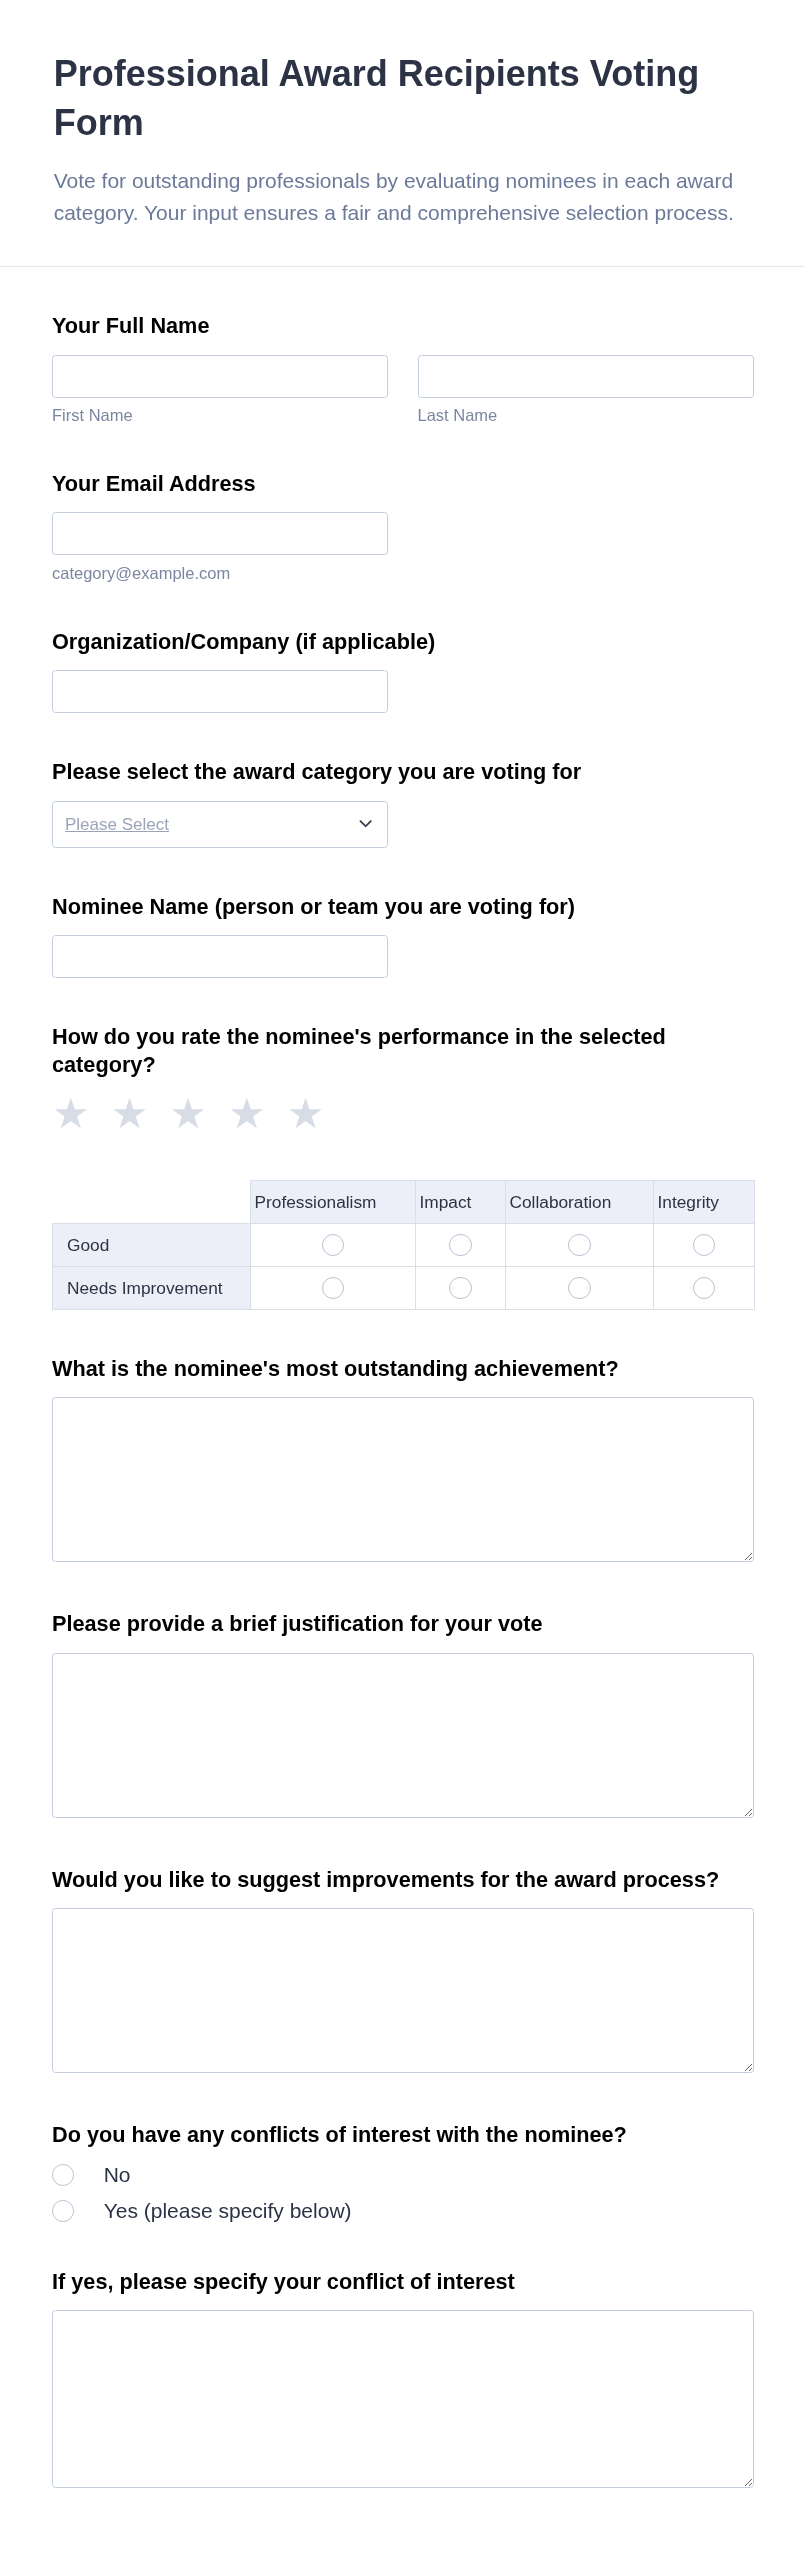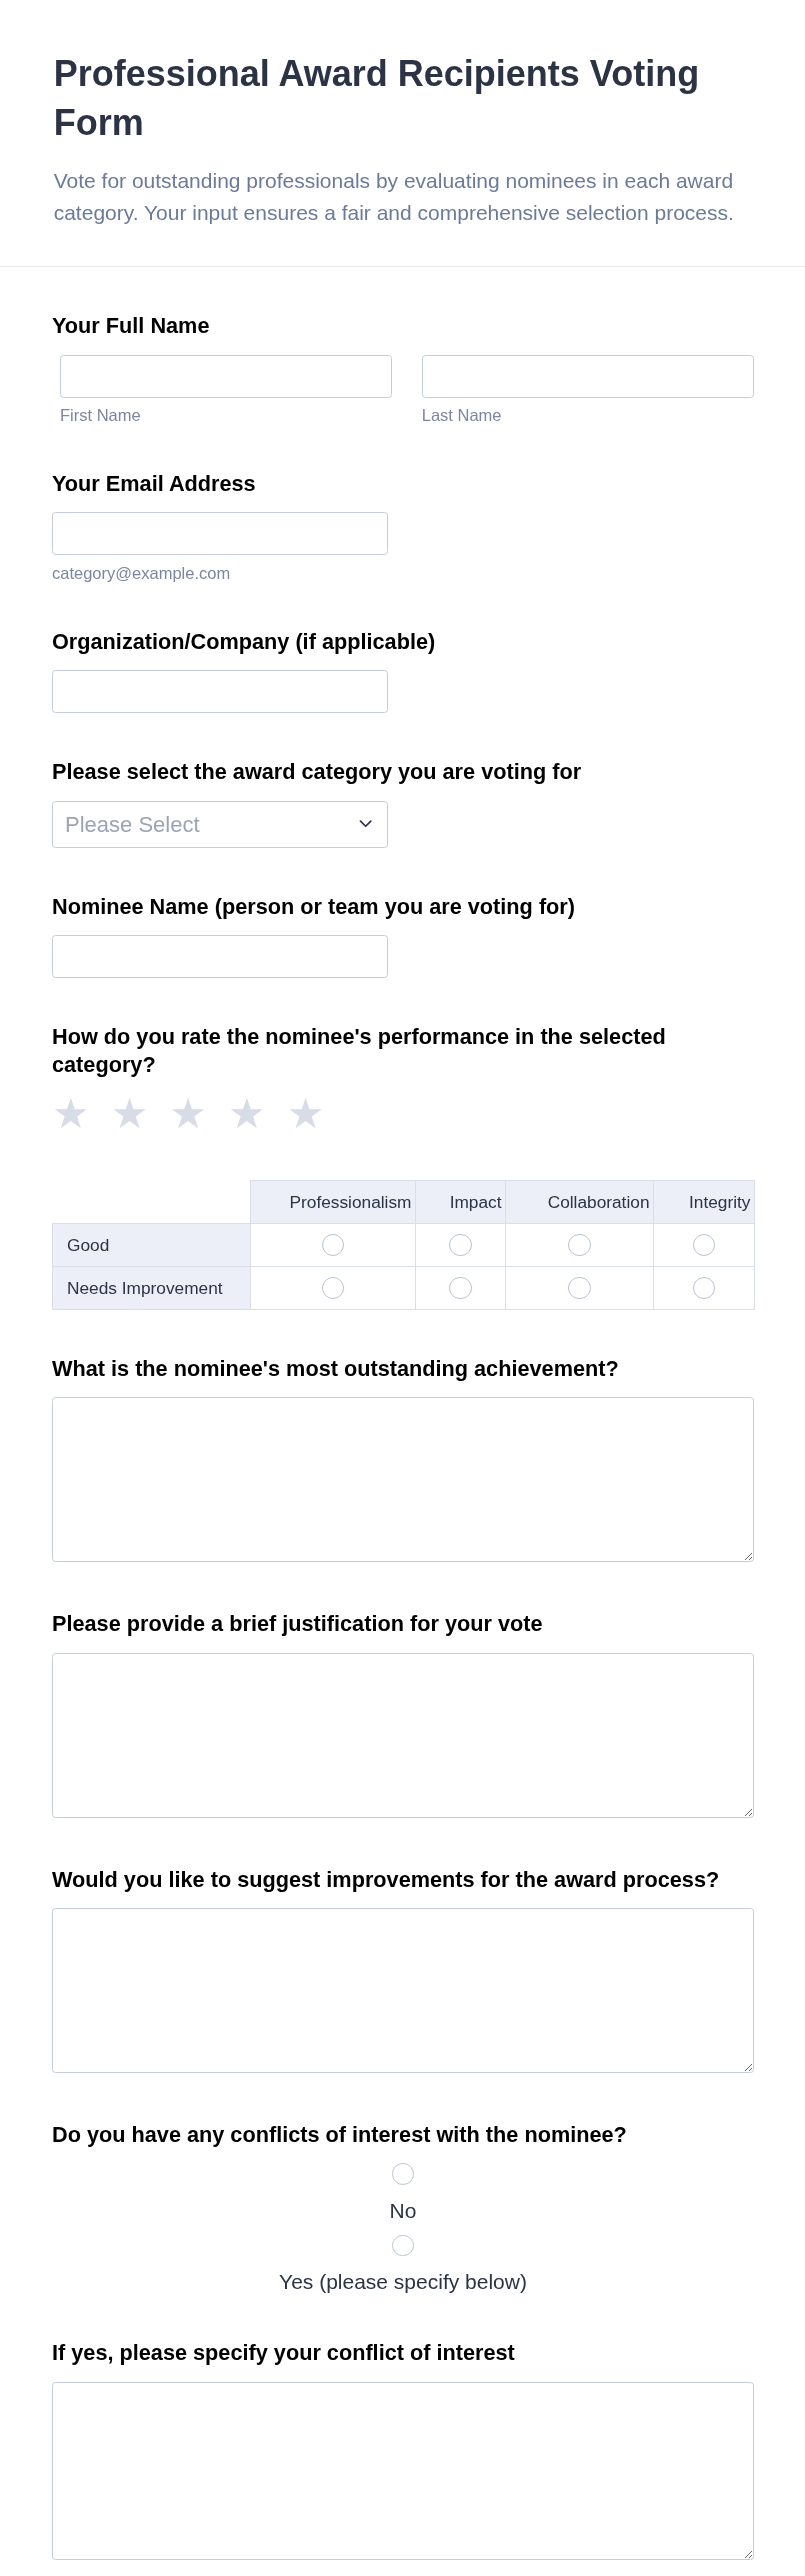--- a/index.html
+++ b/index.html
@@ -46,33 +46,34 @@
     line-height: 1.3;
   }
   .sublabel {
     display: block;
     font-size: 16.5px;
     color: #7C86A0;
     margin-top: 8.7px;
   }
   input[type="text"], select, textarea {
     font-family: "Liberation Sans", sans-serif;
-    font-size: 22px;
+    font-size: 17px;
     color: #2C3345;
     border: 0.9px solid #C4CDDD;
     border-radius: 3.5px;
     background: #ffffff;
     outline: none;
+    text-decoration: underline;
   }
   input[type="text"] {
     height: 43px;
     padding: 0 12px;
   }
   .half { width: 336px; }
-  .name-row { display: flex; gap: 29.5px; margin-left: 8px; }
+  .name-row { display: flex; gap: 29.5px; }
   .name-col { width: 336px; }
   .name-col input { width: 100%; }
 
   .select-wrap { position: relative; width: 336px; }
   .select-wrap select {
     appearance: none;
     -webkit-appearance: none;
     width: 100%;
     height: 47px;
     padding: 0 42px 0 12px;
@@ -109,21 +110,21 @@
   table.matrix col.c-int   { width: 101px; }
   .matrix th, .matrix td {
     border: 0.9px solid #D9DEE9;
     height: 43px;
   }
   .matrix thead th {
     background: #ECEFF7;
     font-size: 17.3px;
     font-weight: 400;
     color: #2C3345;
-    text-align: right;
+    text-align: left;
     padding: 0 3.5px;
   }
   .matrix thead th.corner { border: none; background: transparent; }
   .matrix tbody th {
     background: #ECEFF7;
     font-size: 17.3px;
     font-weight: 400;
     color: #2C3345;
     text-align: left;
     padding: 0 14px;
@@ -148,25 +149,24 @@
     padding: 10.4px 12px;
     resize: vertical;
     line-height: 1.4;
   }
   textarea.tall { height: 178px; }
 
   .radio-group { margin-top: 3.5px; }
   .radio-option {
     display: flex;
     align-items: center;
-    gap: 14px;
+    gap: 30px;
     margin-bottom: 12px;
     font-size: 21px;
     color: #2C3345;
-    flex-direction: column;
   }
   .radio-option input[type="radio"] { width: 21.7px; height: 21.7px; flex: 0 0 21.7px; }
 </style>
 </head>
 <body>
 
 <div class="page">
 
   <div class="form-header">
     <h1 class="form-title">Professional Award Recipients Voting Form</h1>

